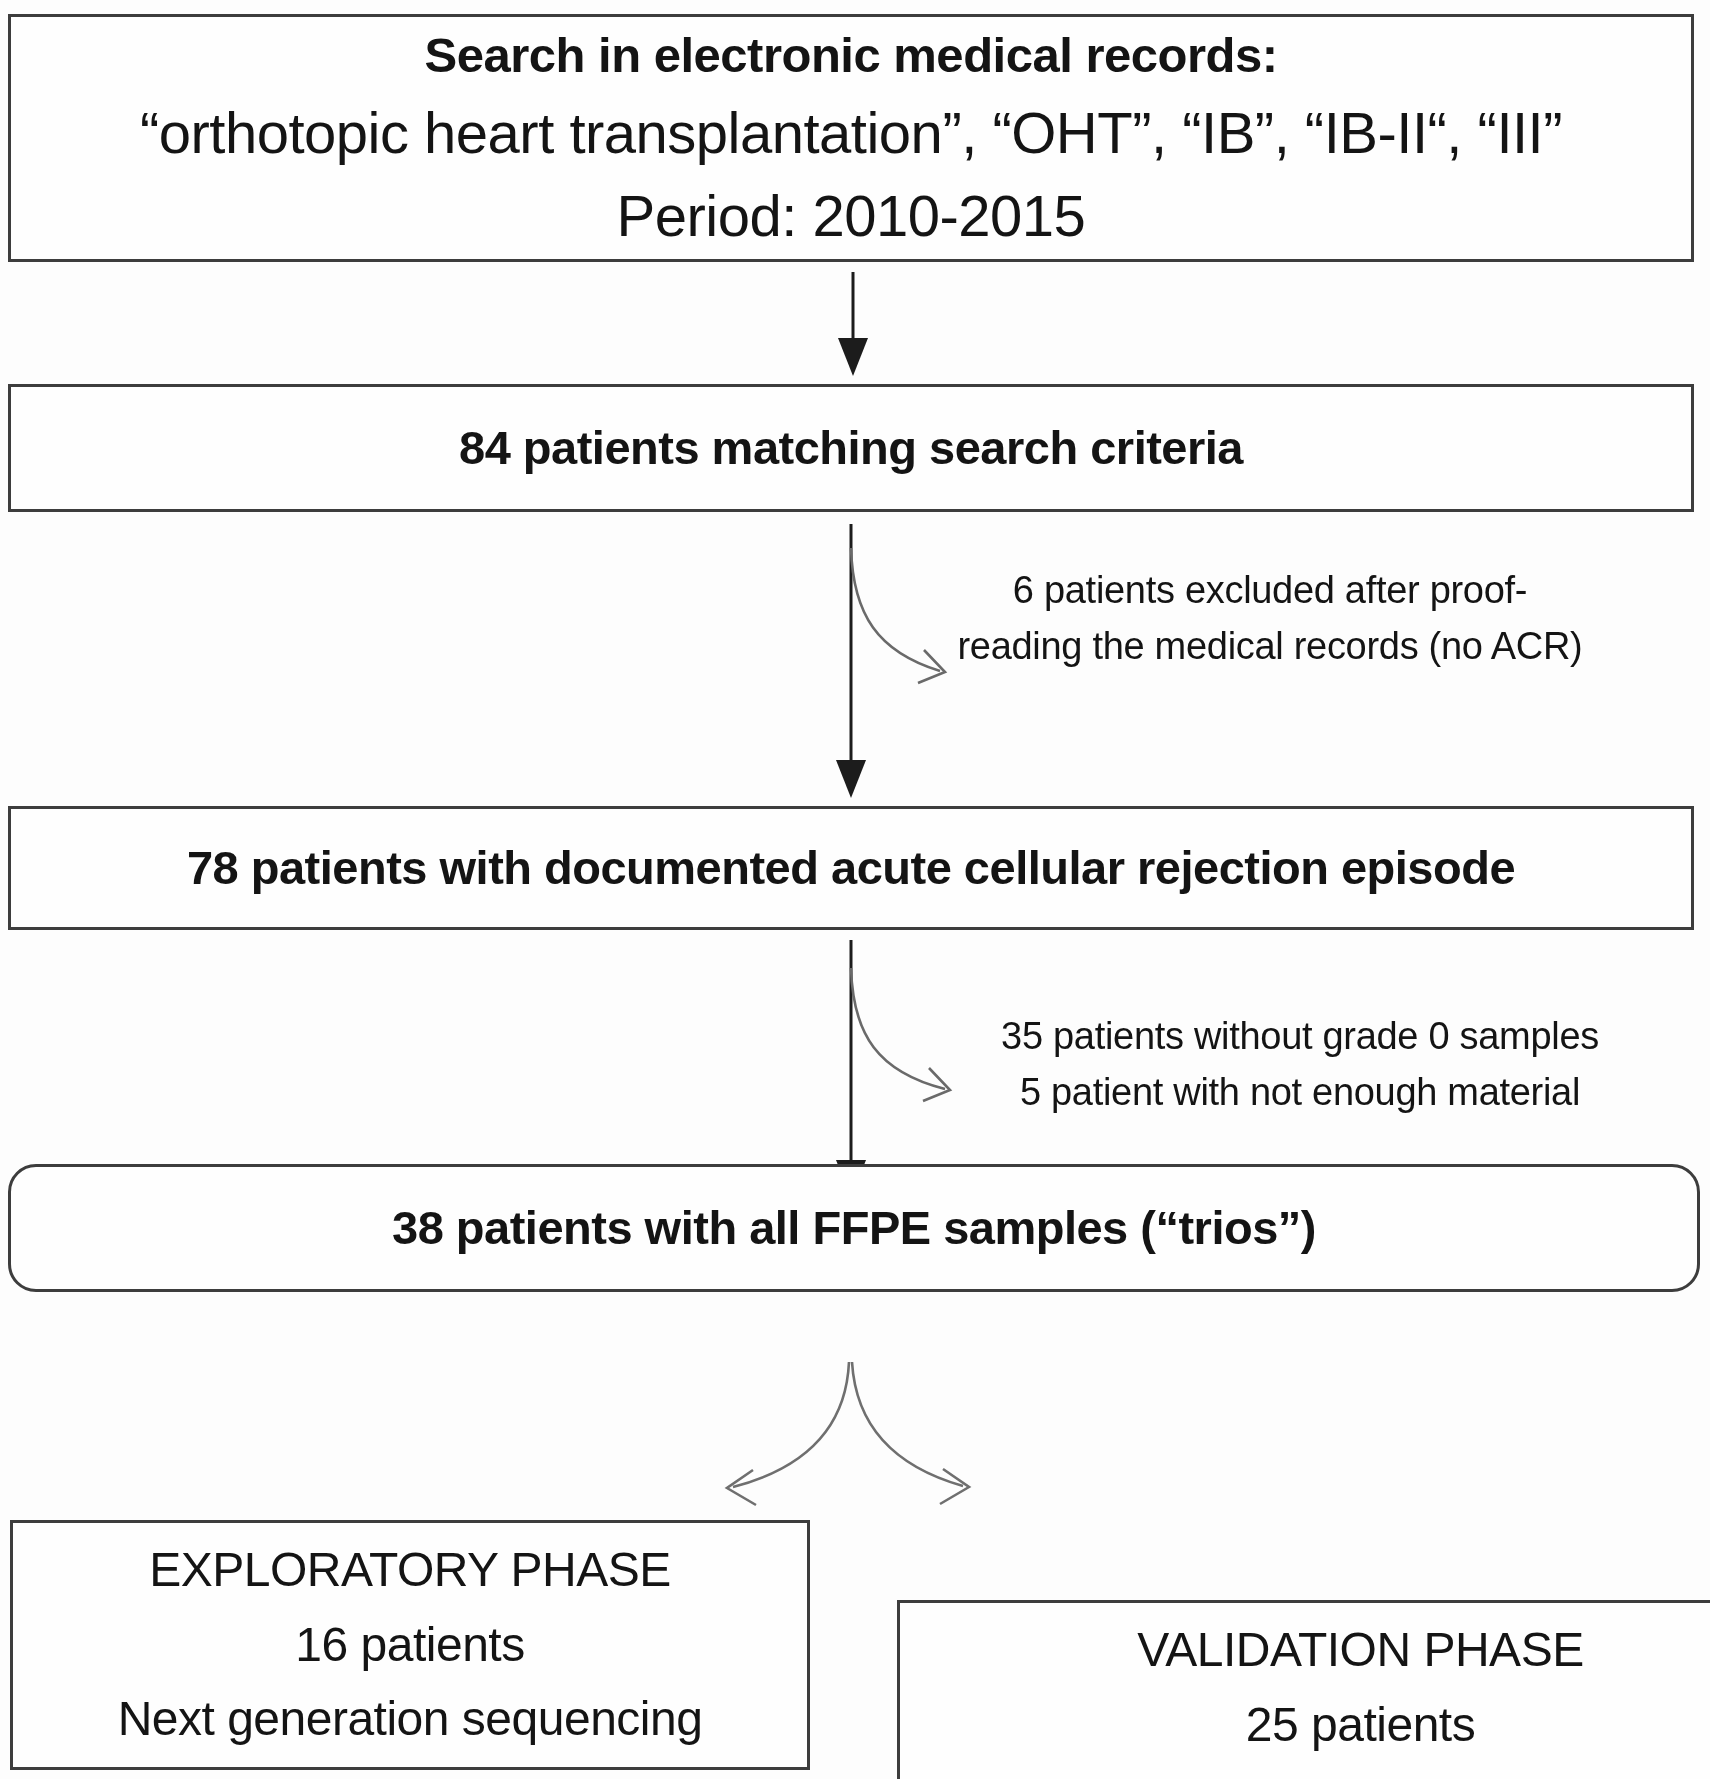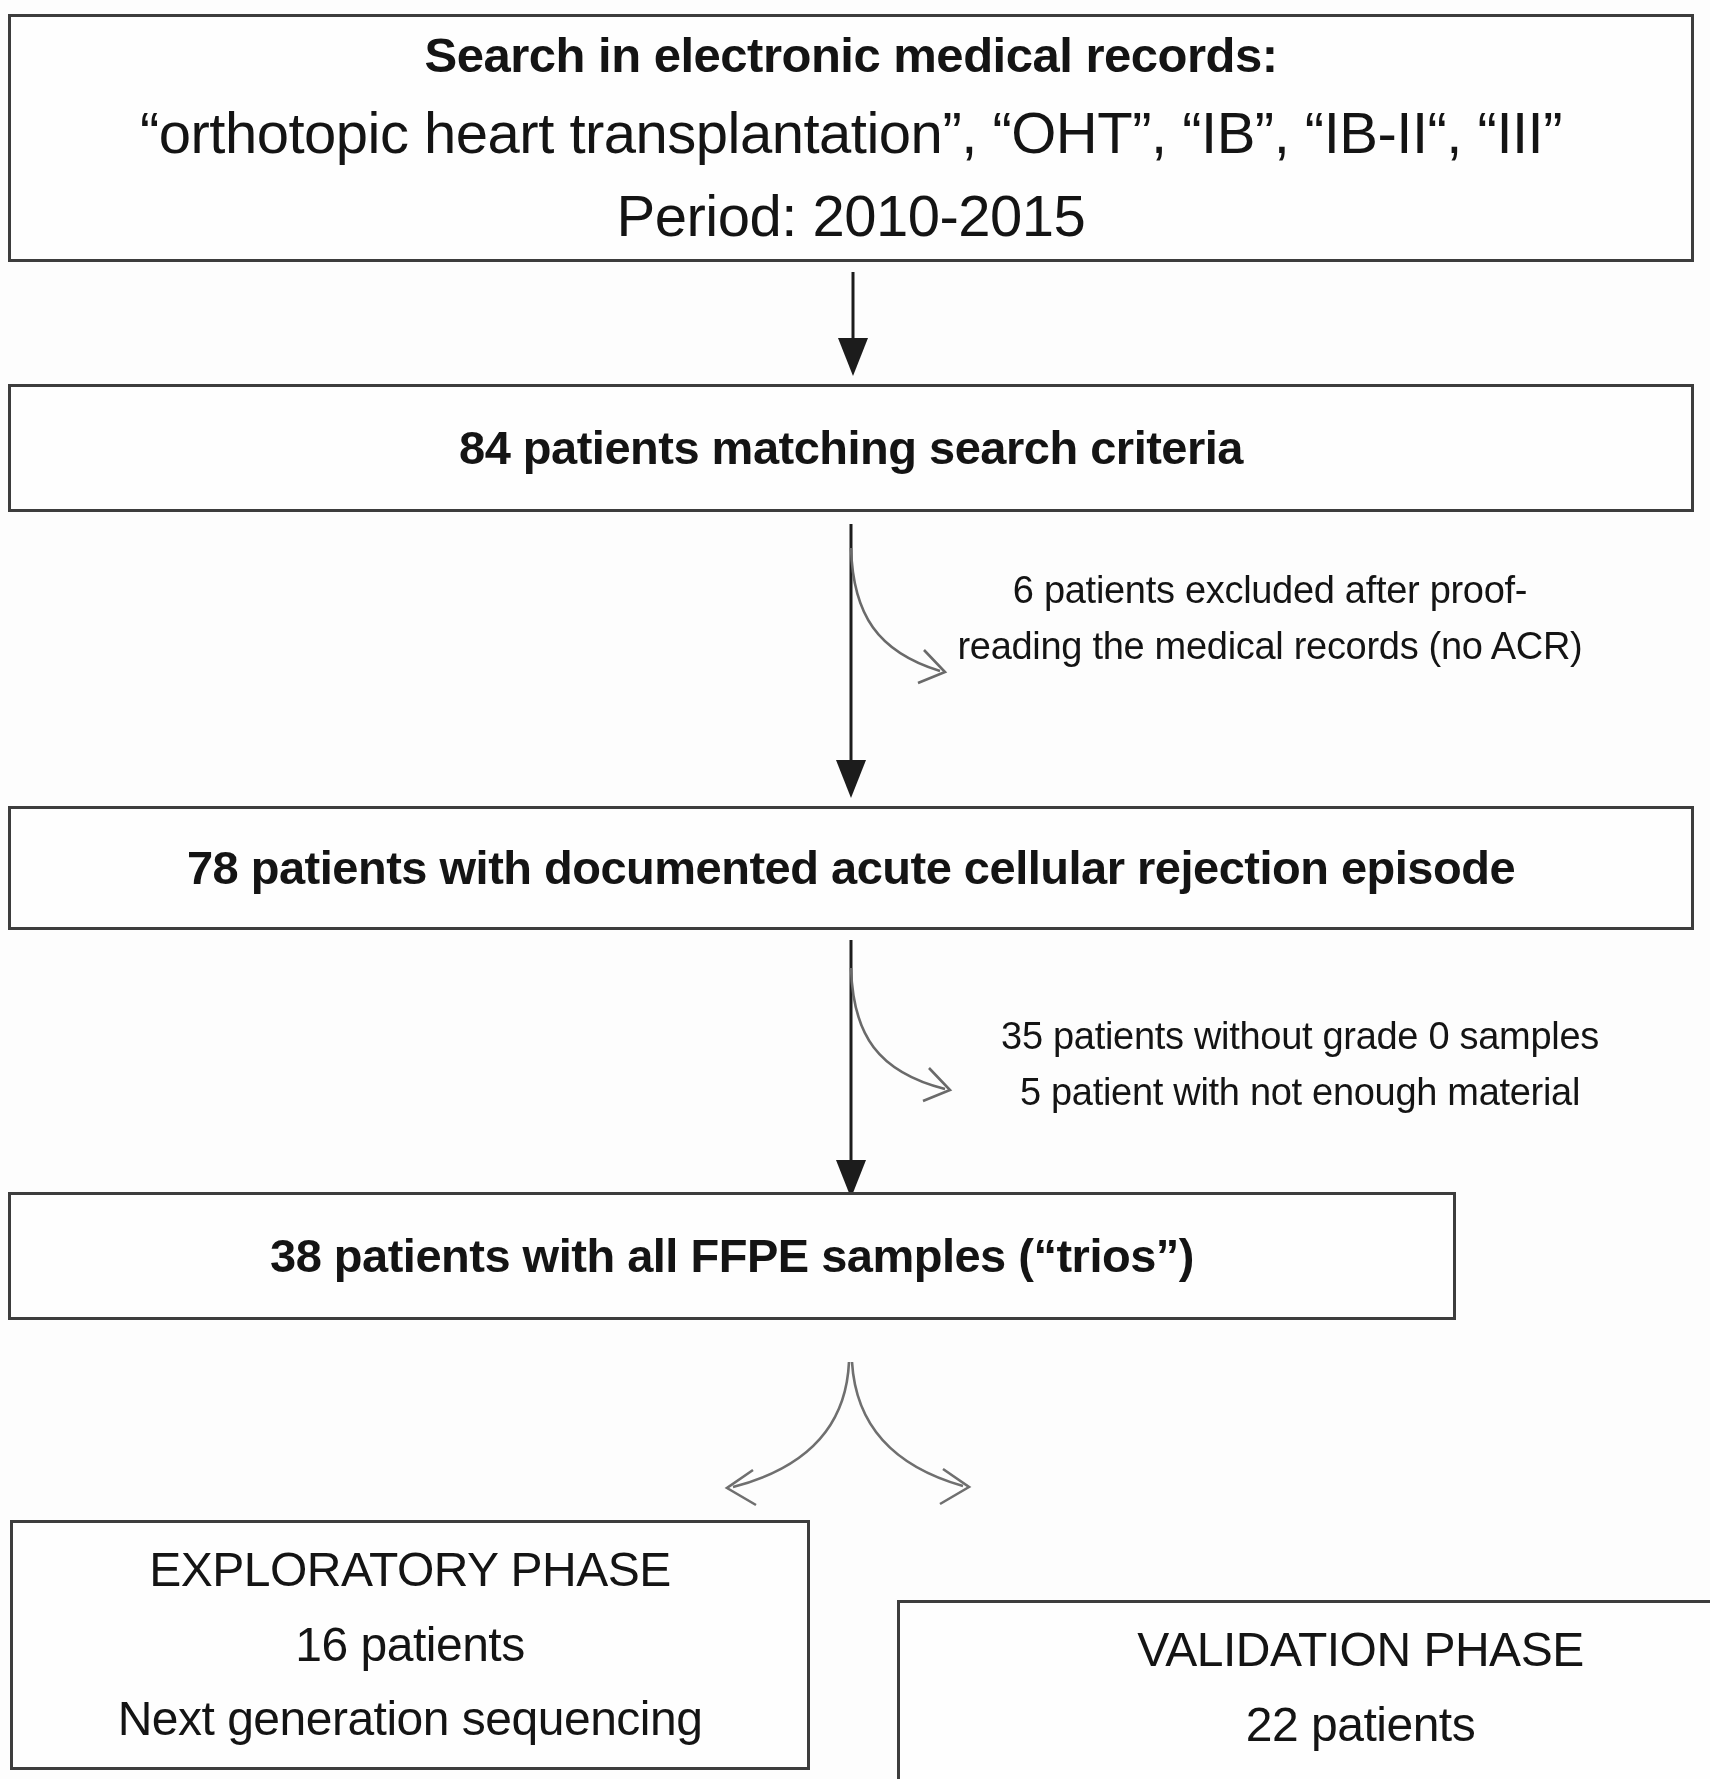--- a/index.html
+++ b/index.html
@@ -50,21 +50,21 @@
     font-weight: bold;
     font-size: 49px;
     letter-spacing: -0.5px;
   }
   .box-search .plain {
     font-size: 58px;
     letter-spacing: -0.5px;
   }
   .box-matching { left: 8px; top: 384px;  width: 1686px; height: 128px; }
   .box-acr      { left: 8px; top: 806px;  width: 1686px; height: 124px; }
-  .box-trios    { left: 8px; top: 1192px; width: 1448px; height: 128px; }
+  .box-trios    { left: 8px; top: 1164px; width: 1692px; height: 128px; border-radius: 28px; }
   .box-phase {
     gap: 22px;
   }
   .box-exploratory { left: 10px;  top: 1520px; width: 800px; height: 250px; }
   .box-validation  { left: 897px; top: 1600px; width: 927px; height: 250px; }
   .box-phase .phase-line {
     font-weight: normal;
     font-size: 48px;
     letter-spacing: -0.5px;
     line-height: 1.1;
@@ -151,17 +151,17 @@
   </div>
 
   <div class="box box-phase box-exploratory">
     <div class="phase-line">EXPLORATORY PHASE</div>
     <div class="phase-line">16 patients</div>
     <div class="phase-line">Next generation sequencing</div>
   </div>
 
   <div class="box box-phase box-validation">
     <div class="phase-line">VALIDATION PHASE</div>
-    <div class="phase-line">22 patients</div>
+    <div class="phase-line">25 patients</div>
     <div class="phase-line">RT-qPCR</div>
   </div>
 
 </div>
 
 </body></html>

